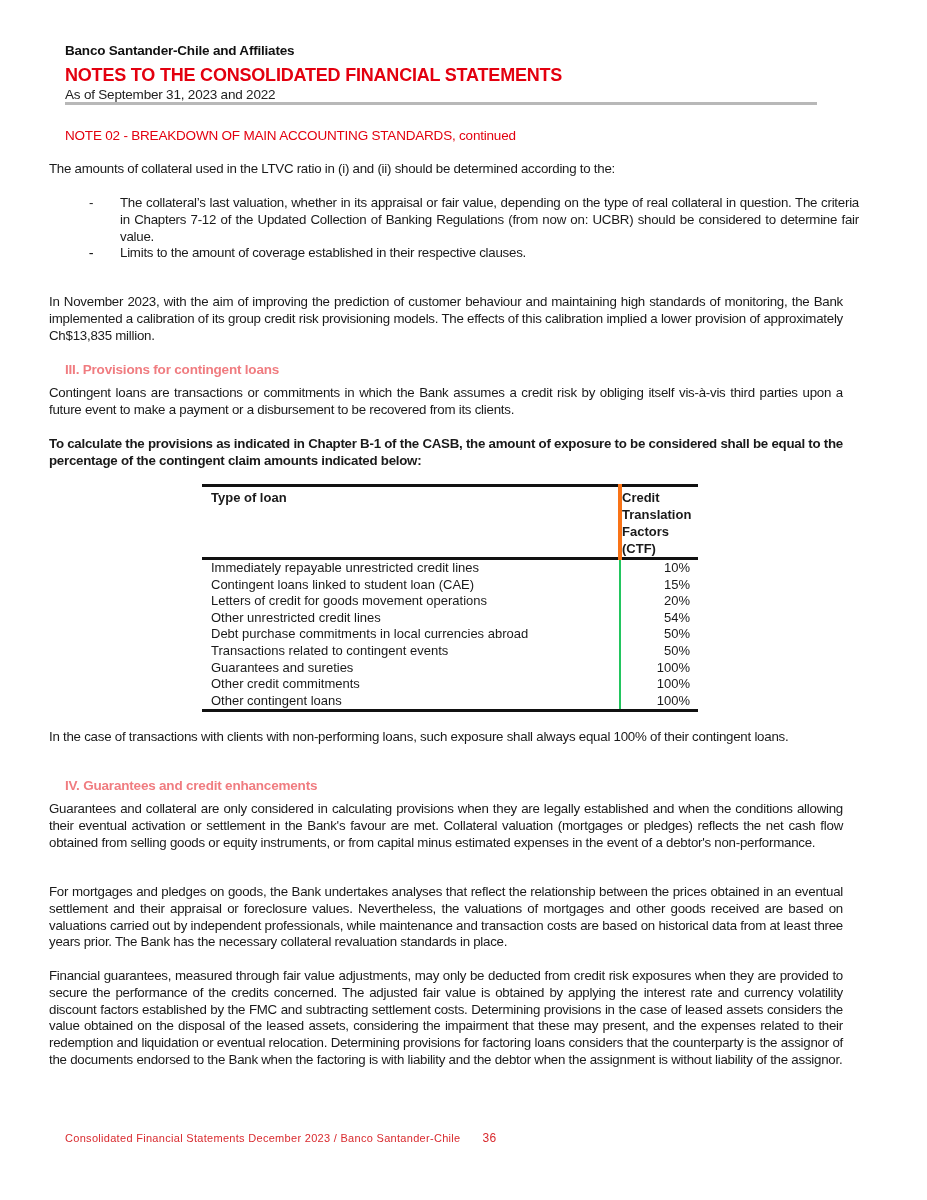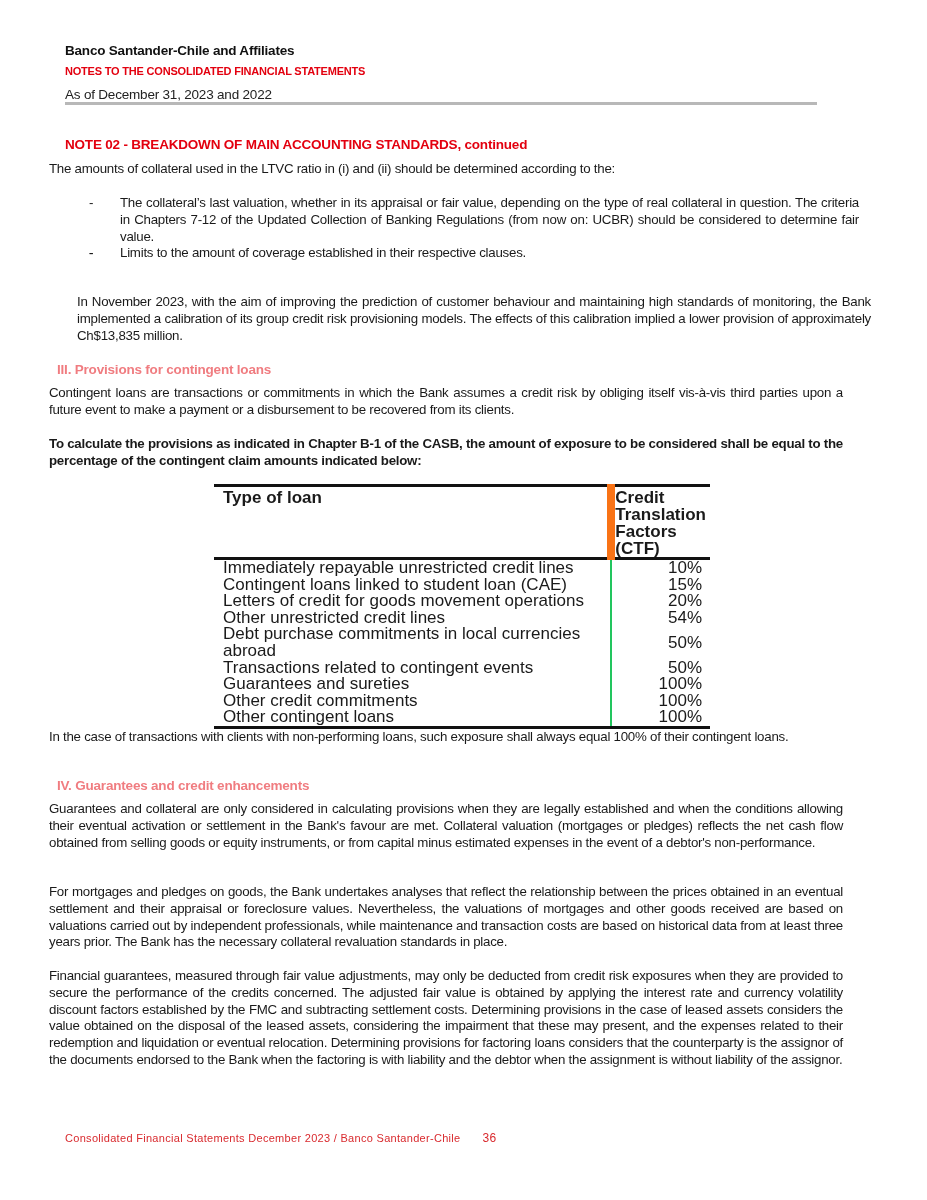--- a/index.html
+++ b/index.html
@@ -2,58 +2,58 @@
 <html><head>
   <meta charset="utf-8">
   <style>
     html, body { margin: 0; padding: 0; background: #ffffff; }
     body {
       width: 927px; height: 1200px; position: relative; overflow: hidden;
       font-family: "Liberation Sans", sans-serif; color: #1a1a1a;
     }
     .page { position: absolute; left: 0; top: 0; width: 927px; height: 1036px; }
     .hdr-company { position: absolute; left: 65px; top: 43px; font-size: 13.5px; font-weight: bold; color: #111; letter-spacing: -0.2px; }
-    .hdr-notes { position: absolute; left: 65px; top: 65px; font-size: 11px; font-weight: bold; color: #e3000f; letter-spacing: -0.2px; }
+    .hdr-notes { position: absolute; left: 65px; top: 65px; font-size: 18px; font-weight: bold; color: #e3000f; letter-spacing: -0.2px; }
     .hdr-date { position: absolute; left: 65px; top: 87px; font-size: 13.5px; color: #222; letter-spacing: -0.2px; }
     .hdr-rule { position: absolute; left: 65px; top: 102px; width: 752px; height: 3px; background: #b8b8b8; }
-    .note-title { position: absolute; left: 65px; top: 137px; font-size: 13.5px; font-weight: bold; color: #e3000f; letter-spacing: -0.2px; }
+    .note-title { position: absolute; left: 65px; top: 128px; font-size: 13.5px; font-weight: normal; color: #e3000f; letter-spacing: -0.2px; }
     .para { position: absolute; left: 49px; width: 794px; font-size: 13.3px; line-height: 16.8px; text-align: justify; letter-spacing: -0.25px; margin: 0; }
     .bullets { position: absolute; left: 65px; top: 195px; width: 794px; margin: 0; padding: 0; list-style: none; font-size: 13.3px; line-height: 16.8px; letter-spacing: -0.25px; }
     .bullets li { position: relative; padding-left: 55px; text-align: justify; }
     .bullets li .dash { position: absolute; left: 24px; top: 0; }
-    .sec-title { position: absolute; left: 57px; font-size: 13.5px; font-weight: bold; color: #f07c80; letter-spacing: -0.2px; }
-    table.ctf { position: absolute; left: 214px; top: 484px; width: 496px; border-collapse: collapse; font-size: 17px; }
+    .sec-title { position: absolute; left: 65px; font-size: 13.5px; font-weight: bold; color: #f07c80; letter-spacing: -0.2px; }
+    table.ctf { position: absolute; left: 202px; top: 484px; width: 496px; border-collapse: collapse; font-size: 13px; }
     table.ctf th { text-align: left; font-weight: bold; vertical-align: top; padding: 2px 9px 0 9px; line-height: 17px; border-top: 3px solid #111; border-bottom: 3px solid #111; }
-    table.ctf th.ctf-h { width: 72px; padding-left: 0; padding-right: 4px; border-left: 8px solid #f97316; }
+    table.ctf th.ctf-h { width: 72px; padding-left: 0; padding-right: 4px; border-left: 4px solid #f97316; }
     table.ctf td { padding: 0 9px; line-height: 16.6px; }
     table.ctf td.val { text-align: right; padding-right: 8px; border-left: 2px solid #22c55e; }
     table.ctf tr.last td { border-bottom: 3px solid #111; }
     .footer { position: absolute; left: 65px; top: 1131px; font-size: 11px; color: #d92a2e; letter-spacing: 0.3px; }
     .footer .pg { margin-left: 22px; font-size: 12px; }
   </style>
 </head>
 <body>
 
 <div class="page">
   <div class="hdr-company">Banco Santander-Chile and Affiliates</div>
   <div class="hdr-notes">NOTES TO THE CONSOLIDATED FINANCIAL STATEMENTS</div>
-  <div class="hdr-date">As of December 31, 2023 and 2022</div>
+  <div class="hdr-date">As of September 31, 2023 and 2022</div>
   <div class="hdr-rule"></div>
 
   <div class="note-title">NOTE 02 - BREAKDOWN OF MAIN ACCOUNTING STANDARDS, continued</div>
 
   <p class="para" style="top:161px;">The amounts of collateral used in the LTVC ratio in (i) and (ii) should be determined according to the:</p>
 
   <ul class="bullets">
     <li><span class="dash">-</span><span>The collateral’s last valuation, whether in its appraisal or fair value, depending on the type of real collateral in question. The criteria in Chapters 7-12 of the Updated Collection of Banking Regulations (from now on: UCBR) should be considered to determine fair value.</span></li>
     <li><span class="dash">-</span></li>
     <li><span class="dash">-</span><span>Limits to the amount of coverage established in their respective clauses.</span></li>
   </ul>
 
-  <p class="para" style="top:294px;margin-left:28px;">In November 2023, with the aim of improving the prediction of customer behaviour and maintaining high standards of monitoring, the Bank implemented a calibration of its group credit risk provisioning models. The effects of this calibration implied a lower provision of approximately Ch$13,835 million.</p>
+  <p class="para" style="top:294px;">In November 2023, with the aim of improving the prediction of customer behaviour and maintaining high standards of monitoring, the Bank implemented a calibration of its group credit risk provisioning models. The effects of this calibration implied a lower provision of approximately Ch$13,835 million.</p>
 
   <div class="sec-title" style="top:362px;">III.  Provisions for contingent loans</div>
   <p class="para" style="top:385px;">Contingent loans are transactions or commitments in which the Bank assumes a credit risk by obliging itself vis-à-vis third parties upon a future event to make a payment or a disbursement to be recovered from its clients.</p>
   <p class="para" style="top:436px;font-weight:bold;">To calculate the provisions as indicated in Chapter B-1 of the CASB, the amount of exposure to be considered shall be equal to the percentage of the contingent claim amounts indicated below:</p>
 
   <table class="ctf">
     <thead>
       <tr>
         <th>Type of loan</th>
         <th class="ctf-h">Credit Translation Factors (CTF)</th>

